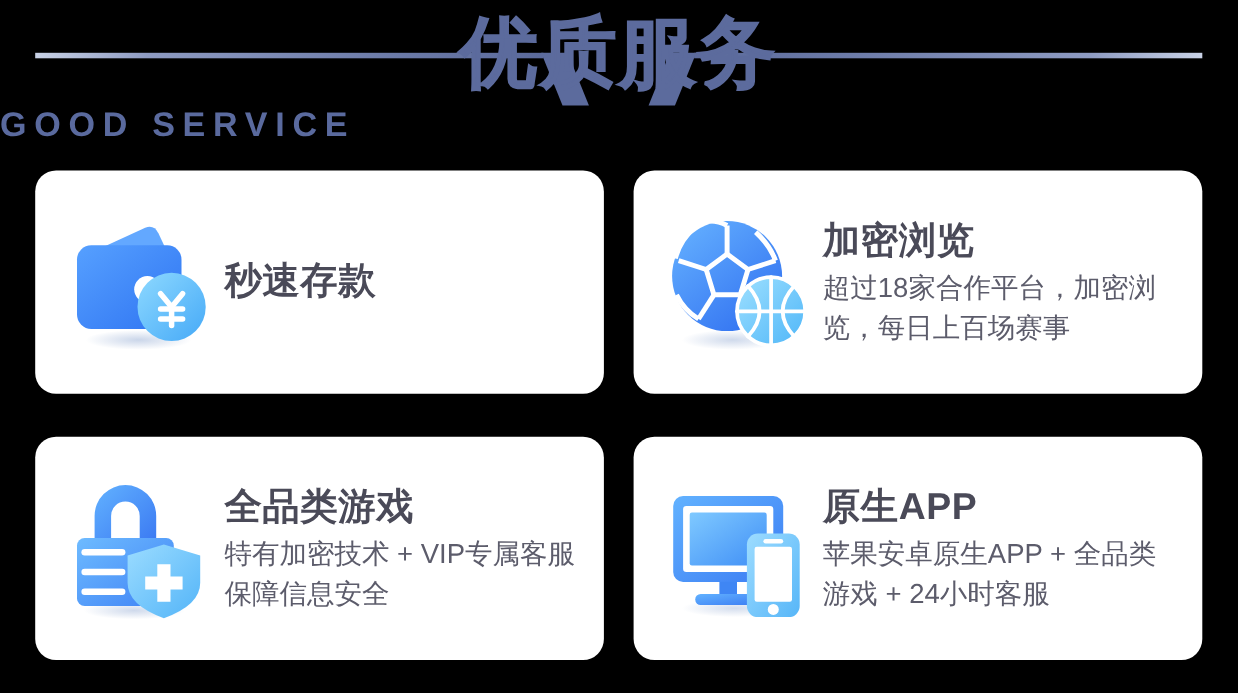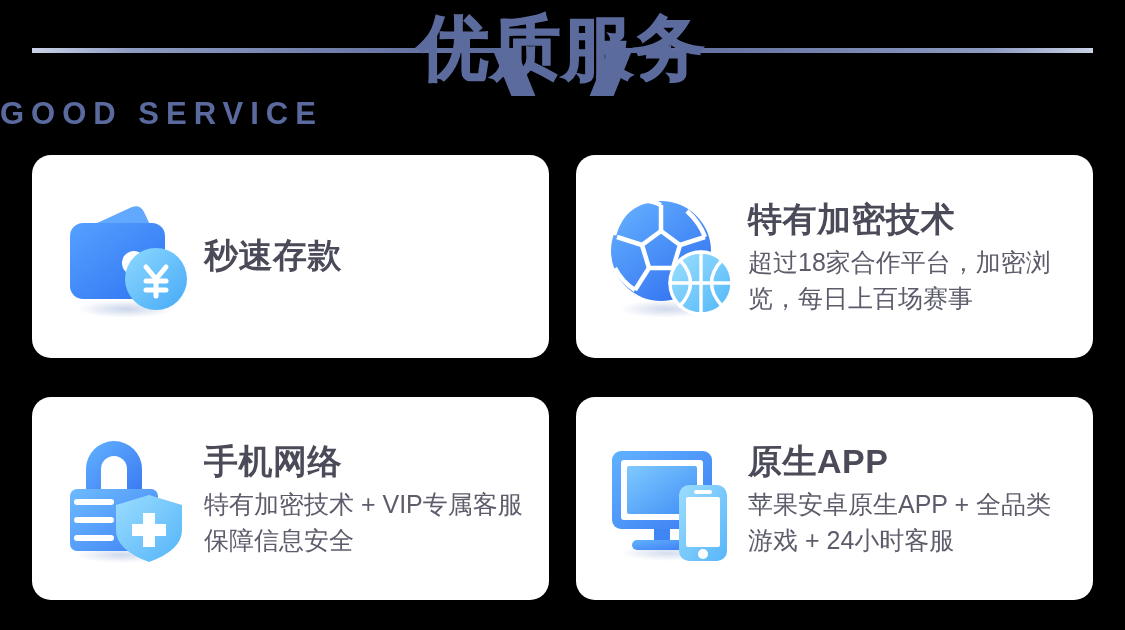--- a/index.html
+++ b/index.html
@@ -184,21 +184,21 @@
           <g fill="none" stroke="#ffffff" stroke-width="3.4" stroke-linecap="round">
             <circle cx="97" cy="92" r="31"></circle>
             <path d="M97 61 L97 123"></path>
             <path d="M66 92 L128 92"></path>
             <path d="M76 69 Q97 92 76 115"></path>
             <path d="M118 69 Q97 92 118 115"></path>
           </g>
         </svg>
       </div>
       <div class="card-text">
-        <div class="card-title">特有加密技术</div>
+        <div class="card-title">加密浏览</div>
         <div class="card-desc">超过18家合作平台，加密浏览，每日上百场赛事</div>
       </div>
     </div>
 
     <div class="card">
       <div class="card-icon">
         <svg class="ico-svg" viewBox="0 0 132 132" xmlns="http://www.w3.org/2000/svg">
           <defs>
             <linearGradient id="l1" x1="0" y1="0" x2="1" y2="1">
               <stop offset="0" stop-color="#62b2ff"></stop>
@@ -223,21 +223,21 @@
           <g fill="#ffffff">
             <rect x="14" y="66" width="40" height="6" rx="3"></rect>
             <rect x="14" y="84" width="40" height="6" rx="3"></rect>
             <rect x="14" y="102" width="40" height="6" rx="3"></rect>
           </g>
           <path d="M89 62 L122 72 L122 97 Q122 117 89 129 Q56 117 56 97 L56 72 Z" fill="url(#l3)"></path>
           <path d="M83 80 L95 80 L95 91 L106 91 L106 103 L95 103 L95 114 L83 114 L83 103 L72 103 L72 91 L83 91 Z" fill="#ffffff"></path>
         </svg>
       </div>
       <div class="card-text">
-        <div class="card-title">手机网络</div>
+        <div class="card-title">全品类游戏</div>
         <div class="card-desc">特有加密技术 + VIP专属客服保障信息安全</div>
       </div>
     </div>
 
     <div class="card">
       <div class="card-icon">
         <svg class="ico-svg" viewBox="0 0 132 132" xmlns="http://www.w3.org/2000/svg">
           <defs>
             <linearGradient id="m1" x1="0" y1="0" x2="1" y2="1">
               <stop offset="0" stop-color="#62b2ff"></stop>

